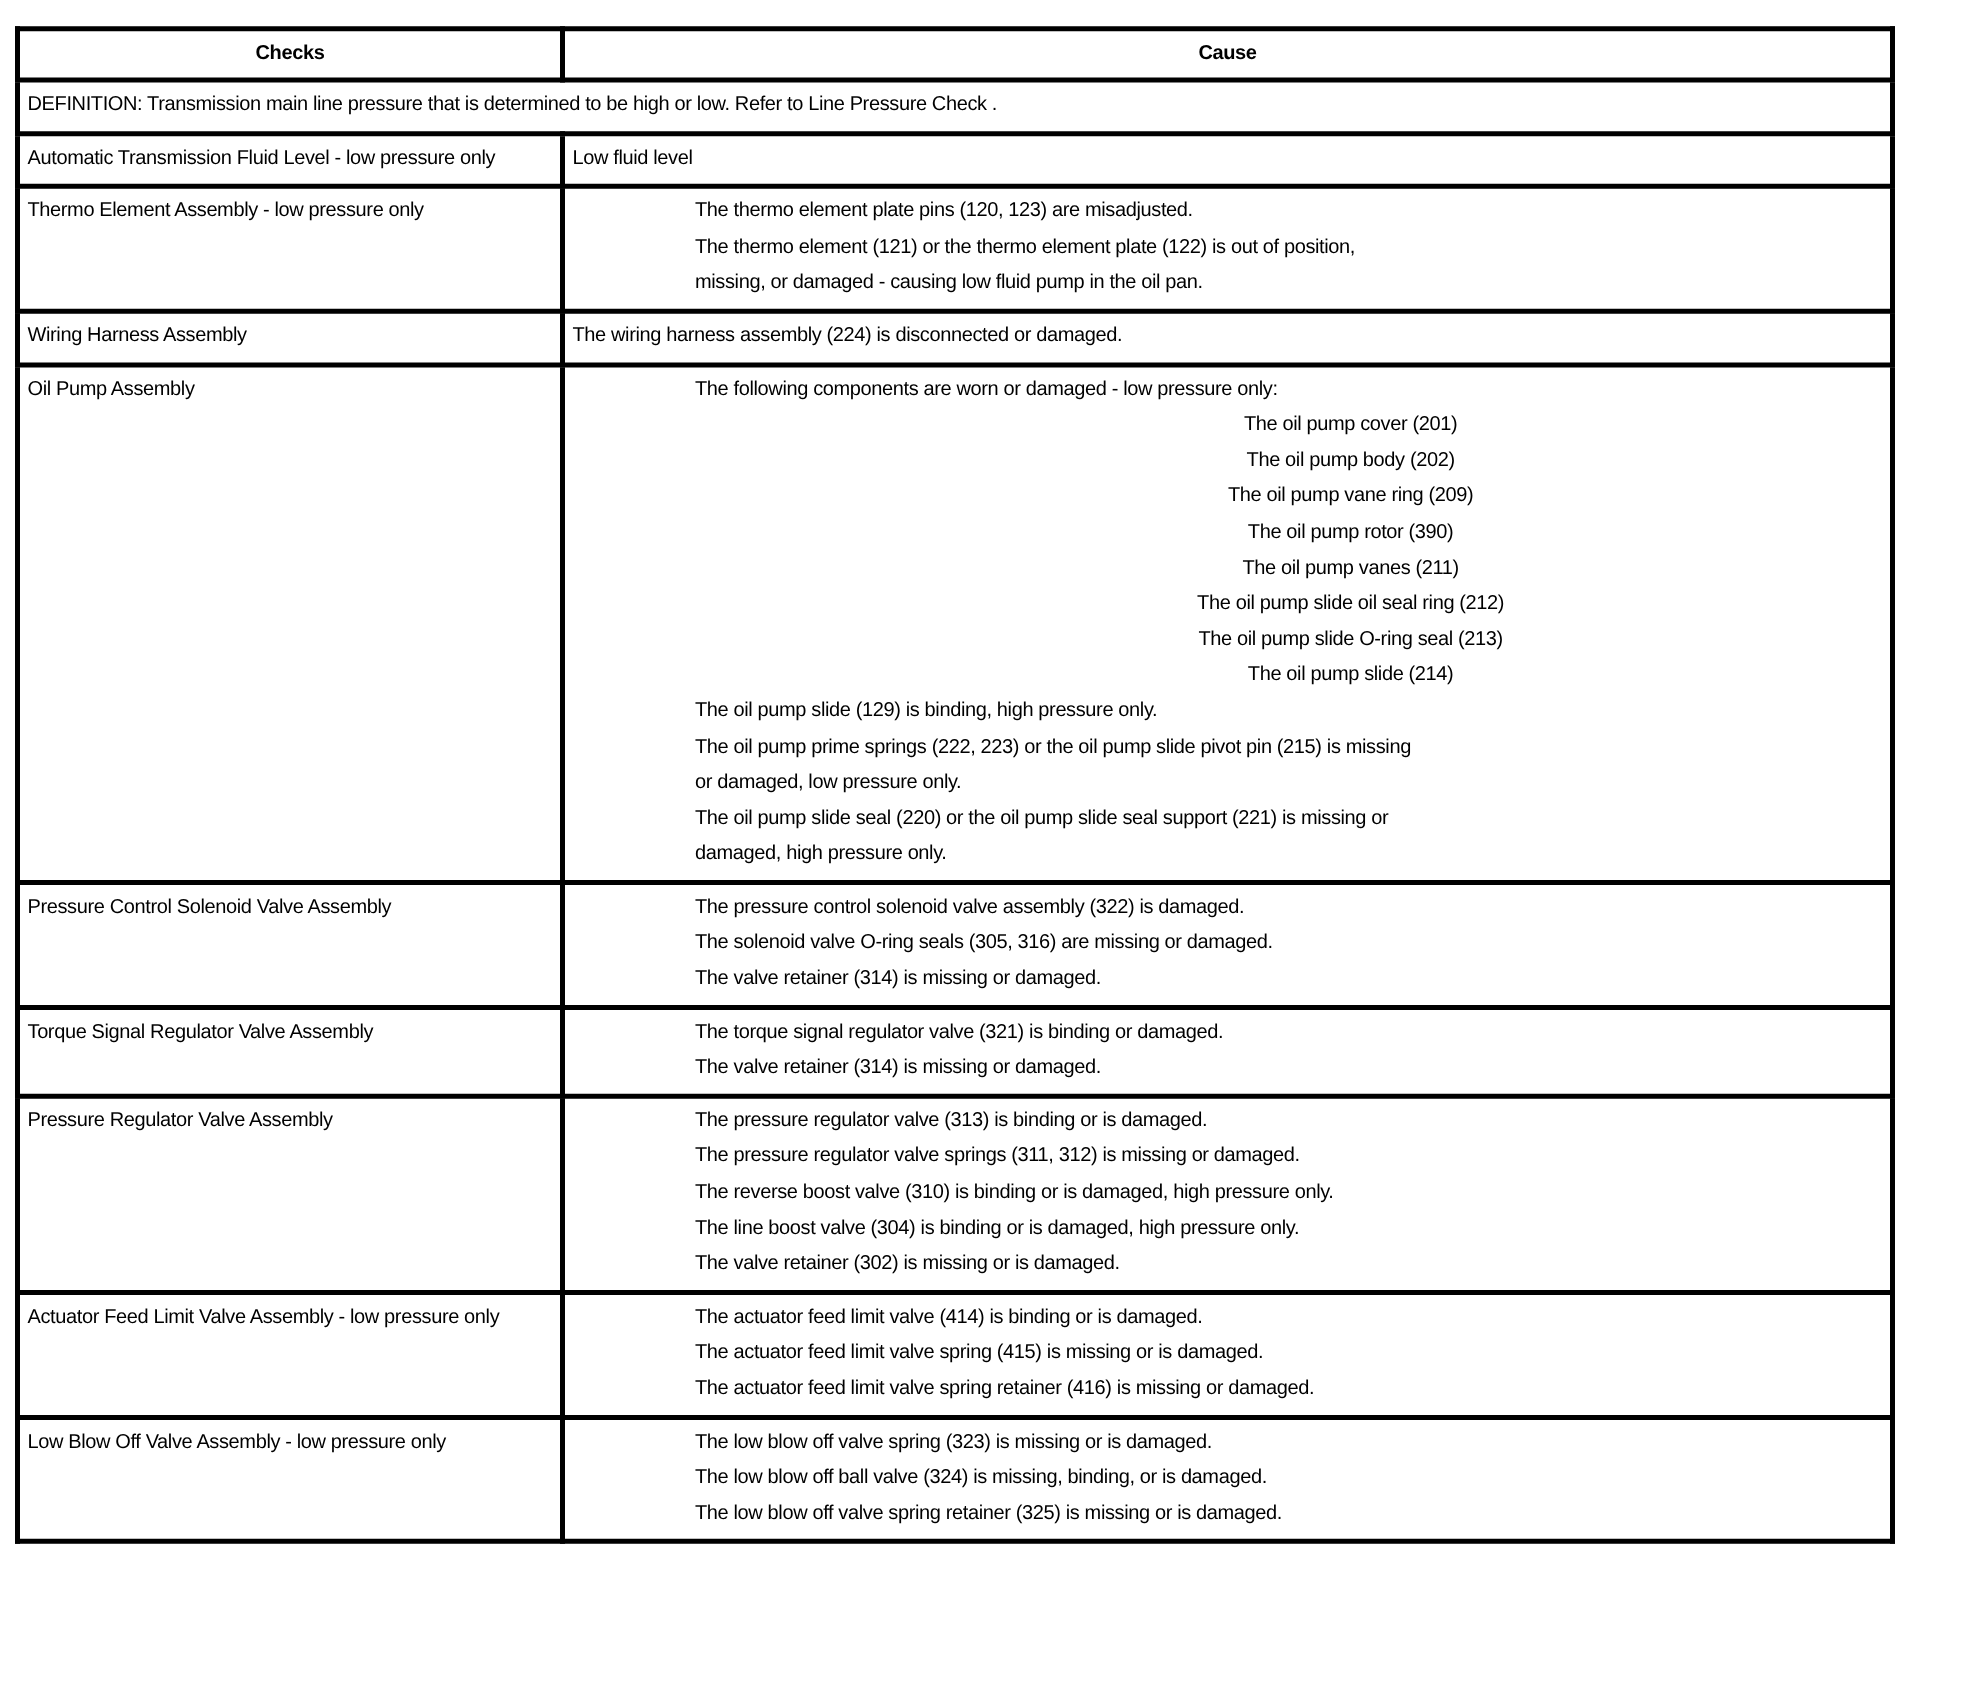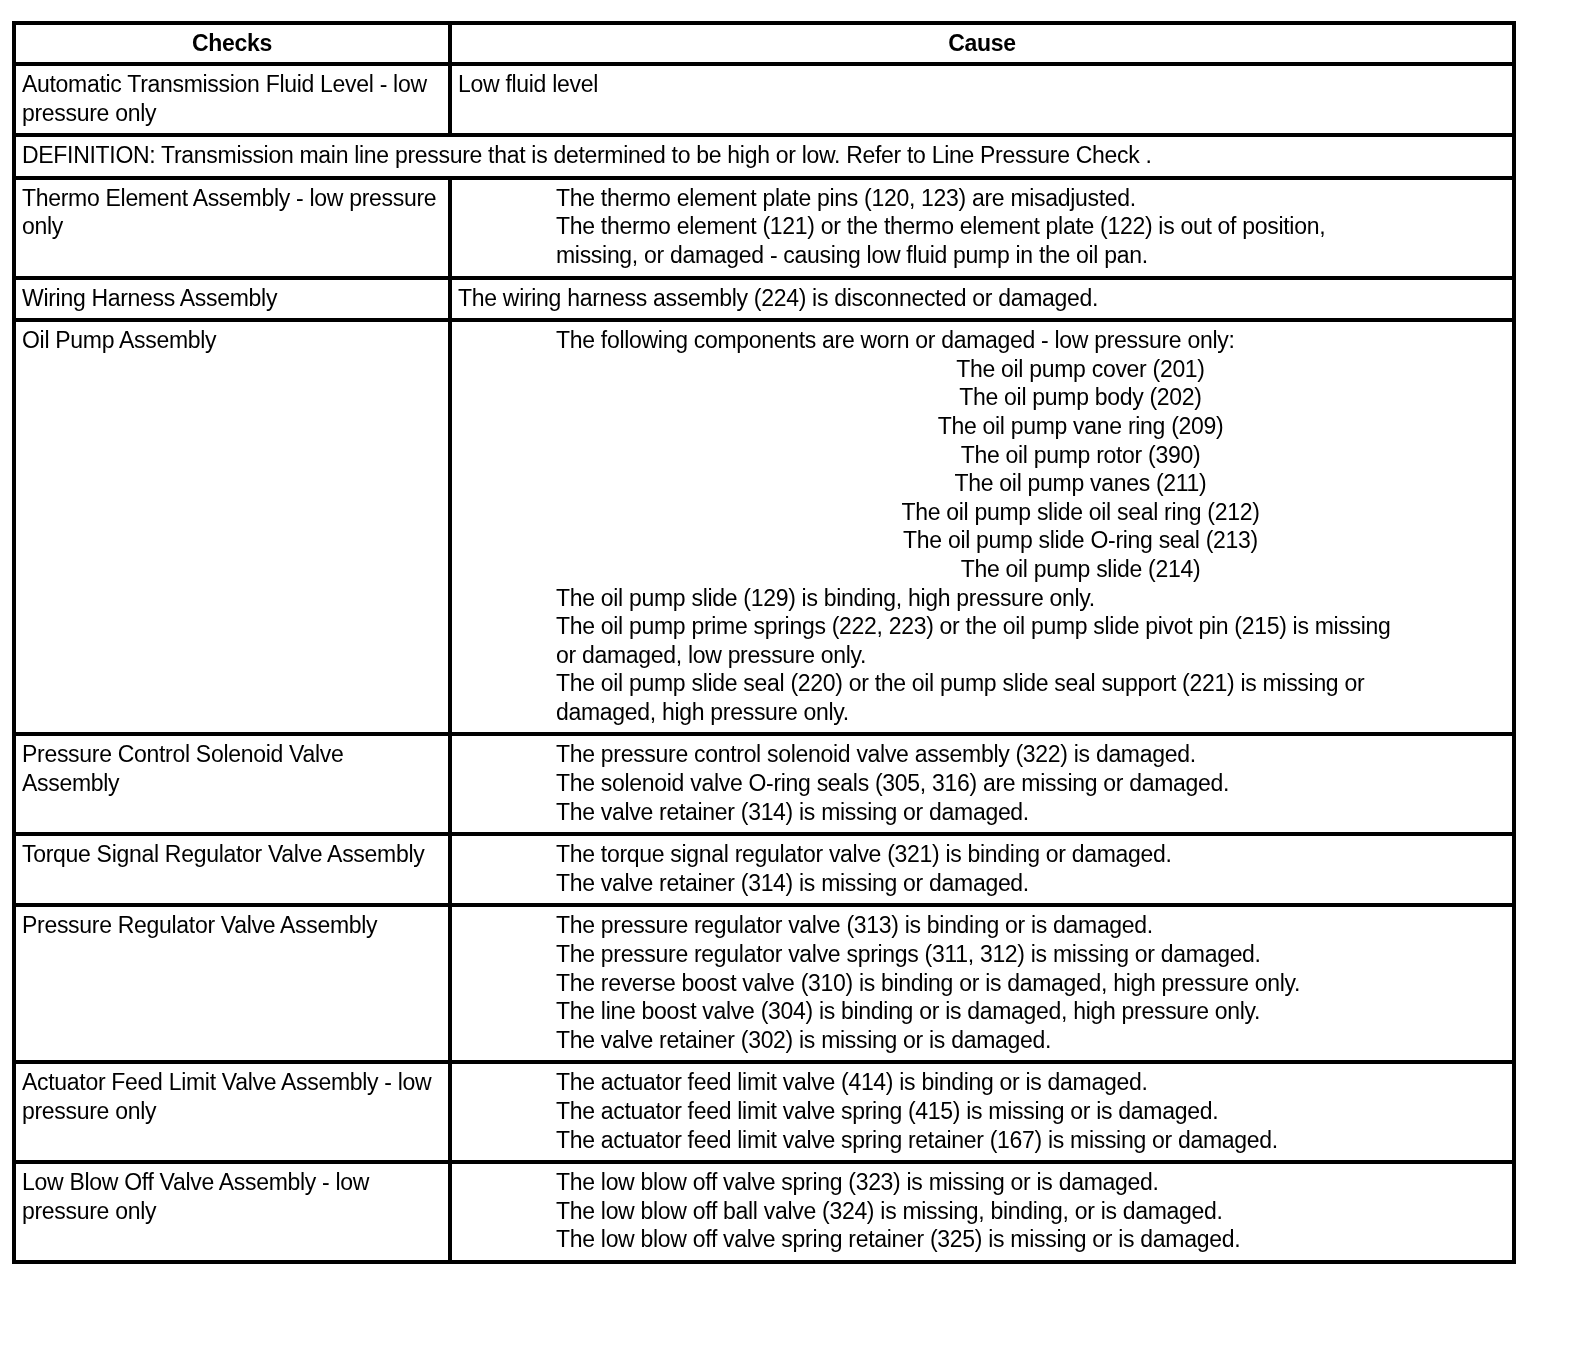--- a/index.html
+++ b/index.html
@@ -3,21 +3,21 @@
 <meta charset="utf-8">
 <style>
   html, body { margin: 0; padding: 0; background: #ffffff; }
   body { width: 1584px; height: 1346px; position: relative; overflow: hidden; }
   .wrap { position: absolute; left: 12px; top: 21px; width: 1500px; }
   table.diag {
     border-collapse: collapse;
     width: 1500px;
     table-layout: fixed;
     font-family: "Liberation Sans", sans-serif;
-    font-size: 23px;
+    font-size: 16px;
     color: #000;
     letter-spacing: -0.3px;
   }
   table.diag td, table.diag th {
     border: 4px solid #000;
     vertical-align: top;
     padding: 4px 6px 6px 6px;
     line-height: 28.6px;
   }
   col.c1 { width: 436px; }
@@ -39,28 +39,28 @@
         <col class="c2">
       </colgroup>
     <thead>
       <tr>
         <th>Checks</th>
         <th>Cause</th>
       </tr>
     </thead>
     <tbody id="tbody">
       <tr>
+        <td colspan="2" class="def">DEFINITION: Transmission main line pressure that is determined to be high or low. Refer to Line Pressure Check .</td>
+      </tr>
+    <tr>
           <td>Automatic Transmission Fluid Level - low pressure only</td>
           <td>
             <span class="line cause-plain">Low fluid level</span>
           </td>
         </tr>
-    <tr>
-        <td colspan="2" class="def">DEFINITION: Transmission main line pressure that is determined to be high or low. Refer to Line Pressure Check .</td>
-      </tr>
         <tr>
           <td>Thermo Element Assembly - low pressure only</td>
           <td>
             <span class="line indent1">The thermo element plate pins (120, 123) are misadjusted.</span>
             <span class="line indent1">The thermo element (121) or the thermo element plate (122) is out of position,</span>
             <span class="line indent1">missing, or damaged - causing low fluid pump in the oil pan.</span>
           </td>
         </tr>
         <tr>
           <td>Wiring Harness Assembly</td>
@@ -110,21 +110,21 @@
             <span class="line indent1">The reverse boost valve (310) is binding or is damaged, high pressure only.</span>
             <span class="line indent1">The line boost valve (304) is binding or is damaged, high pressure only.</span>
             <span class="line indent1">The valve retainer (302) is missing or is damaged.</span>
           </td>
         </tr>
         <tr>
           <td>Actuator Feed Limit Valve Assembly - low pressure only</td>
           <td>
             <span class="line indent1">The actuator feed limit valve (414) is binding or is damaged.</span>
             <span class="line indent1">The actuator feed limit valve spring (415) is missing or is damaged.</span>
-            <span class="line indent1">The actuator feed limit valve spring retainer (167) is missing or damaged.</span>
+            <span class="line indent1">The actuator feed limit valve spring retainer (416) is missing or damaged.</span>
           </td>
         </tr>
         <tr>
           <td>Low Blow Off Valve Assembly - low pressure only</td>
           <td>
             <span class="line indent1">The low blow off valve spring (323) is missing or is damaged.</span>
             <span class="line indent1">The low blow off ball valve (324) is missing, binding, or is damaged.</span>
             <span class="line indent1">The low blow off valve spring retainer (325) is missing or is damaged.</span>
           </td>
         </tr>

